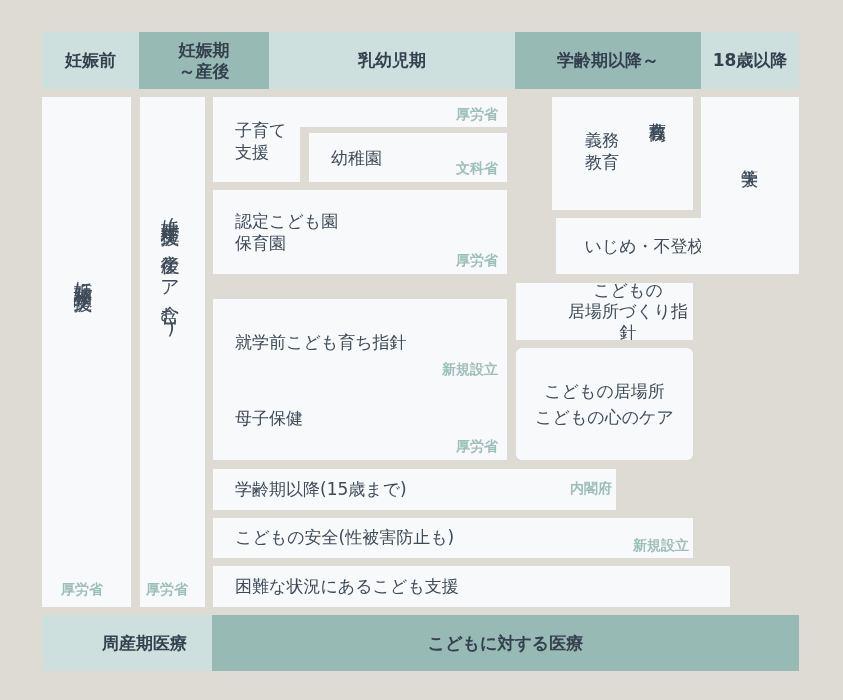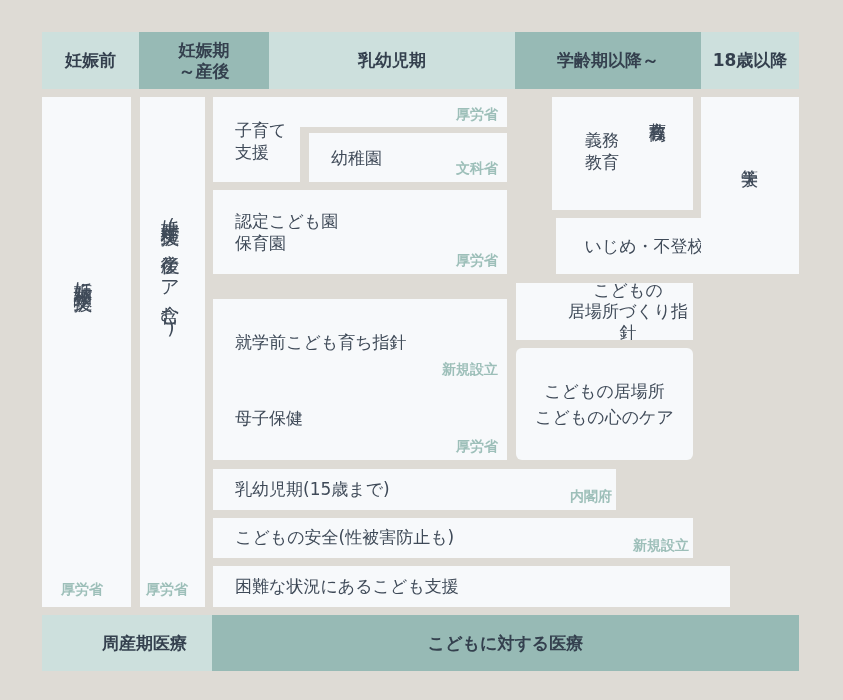--- a/index.html
+++ b/index.html
@@ -76,22 +76,22 @@
   <span class="abs" style="left:22px; top:32px;">就学前こども育ち指針</span>
   <span class="tag" style="right:9px; bottom:3px;">新規設立</span>
 </div>
 
 <div class="abs box" style="left:213px; top:376px; width:294px; height:84px;">
   <span class="abs" style="left:22px; top:31px;">母子保健</span>
   <span class="tag" style="right:9px; bottom:3px;">厚労省</span>
 </div>
 
 <div class="abs box" style="left:213px; top:469px; width:403px; height:41px;">
-  <span class="abs" style="left:22px; top:9px;">乳幼児期(15歳まで)</span>
-  <span class="tag" style="right:4px; bottom:3px;">内閣府</span>
+  <span class="abs" style="left:22px; top:9px;">学齢期以降(15歳まで)</span>
+  <span class="tag" style="right:4px; bottom:11px;">内閣府</span>
 </div>
 
 <div class="abs box" style="left:213px; top:518px; width:480px; height:40px;">
   <span class="abs" style="left:22px; top:8px;">こどもの安全(性被害防止も)</span>
   <span class="tag" style="right:4px; bottom:2px;">新規設立</span>
 </div>
 
 <div class="abs box" style="left:213px; top:566px; width:517px; height:41px;">
   <span class="abs" style="left:22px; top:9px;">困難な状況にあるこども支援</span>
 </div>

